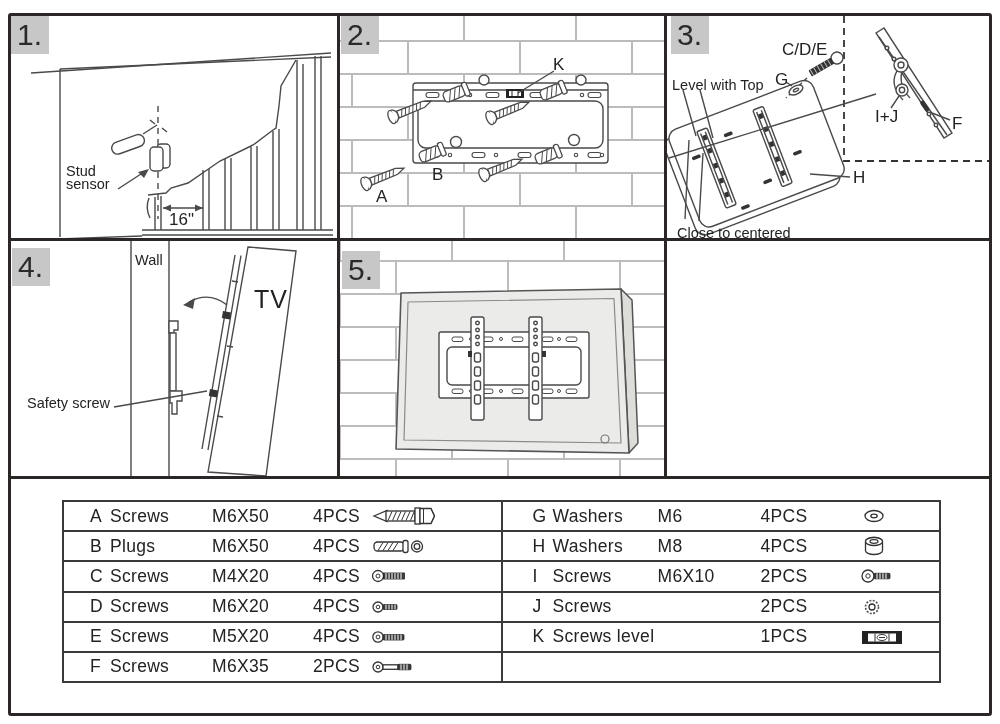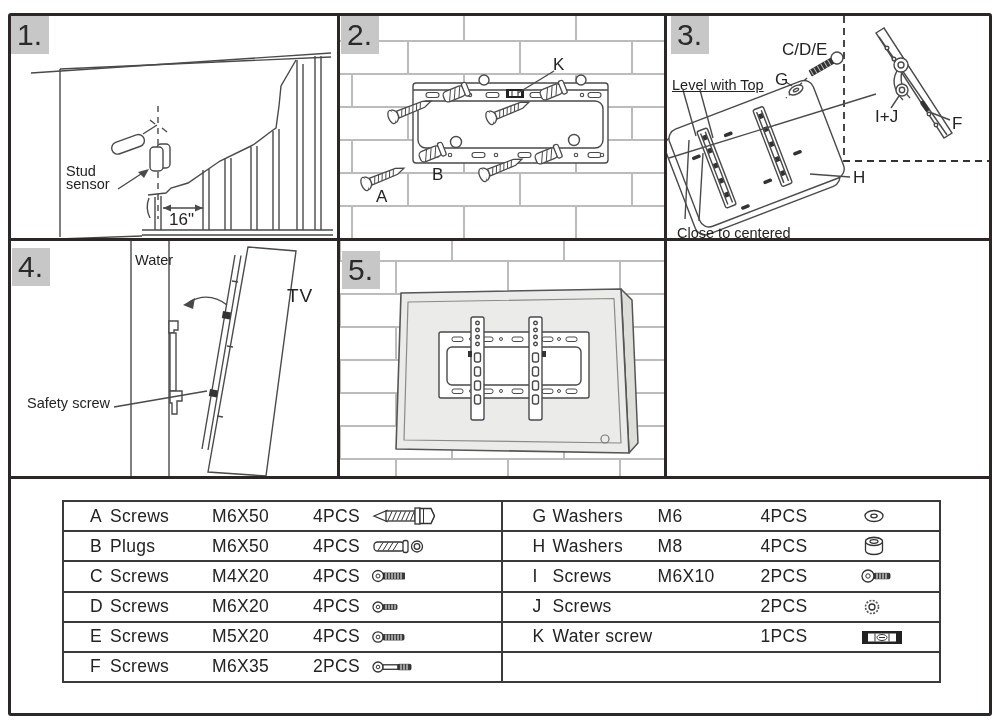--- a/index.html
+++ b/index.html
@@ -7,21 +7,21 @@
          font-family:"Liberation Sans",sans-serif;color:#232323;overflow:hidden;}
   .frame{position:absolute;left:8px;top:13px;width:984px;height:703px;
          border:3px solid #2b2727;border-radius:3px;box-sizing:border-box;}
   .hdiv,.vdiv{position:absolute;background:#2b2727;}
   .panel{position:absolute;overflow:hidden;background:#fff;}
   .panel svg{position:absolute;left:0;top:0;}
   .badge{position:absolute;width:38px;height:38px;background:#c7c7c7;color:#2a2a2a;
          font-size:30px;line-height:38px;padding-left:6px;box-sizing:border-box;z-index:5;}
   .lbl{position:absolute;font-size:14.5px;line-height:1.08;color:#232323;white-space:nowrap;z-index:4;}
   .lbl.big{font-size:17px;}
-  .lbl.tv{font-size:19px;letter-spacing:1px;margin-left:33px;}
+  .lbl.tv{font-size:25px;letter-spacing:1px;}
   
   .parts-area{position:absolute;left:11px;top:479px;width:978px;height:234px;background:#fff;}
   .parts-table{position:absolute;left:51px;top:21px;width:879px;height:183px;
                display:flex;border:2px solid #3a3a3a;box-sizing:border-box;background:#fff;}
   .t-col{flex:1;display:flex;flex-direction:column;}
   .t-right{border-left:2px solid #3a3a3a;}
   .t-row{flex:1;display:flex;align-items:center;border-bottom:2px solid #3a3a3a;
          font-size:17.5px;letter-spacing:.3px;}
   .t-col .t-row:last-child{border-bottom:none;}
   .t-left .t-row{padding-left:26px;}
@@ -212,21 +212,21 @@
         <circle class="wf" cx="234" cy="49" r="7"></circle>
         <circle class="wf" cx="234" cy="49" r="3"></circle>
         <circle class="wf" cx="235" cy="74" r="6"></circle>
         <circle class="wf" cx="235" cy="74" r="2.7"></circle>
         <rect class="dk" x="252" y="88" width="12" height="4.5" rx="2" transform="rotate(55 258 90)"></rect>
       </g>
       <path class="ln" d="M224,92 L232,80"></path>
       <path class="ln" d="M283,104 L265,97"></path>
     </svg>
     <div class="badge" style="left:4px;top:0;">3.</div>
-    <span class="lbl" style="left:5px;top:62px;text-decoration:underline;">Level with Top</span>
+    <span class="lbl" style="left:5px;top:62px;">Level with Top</span>
     <span class="lbl big" style="left:115px;top:25px;">C/D/E</span>
     <span class="lbl big" style="left:108px;top:55px;">G</span>
     <span class="lbl big" style="left:186px;top:153px;">H</span>
     <span class="lbl big" style="left:208px;top:92px;">I+J</span>
     <span class="lbl big" style="left:285px;top:99px;">F</span>
     <span class="lbl" style="left:10px;top:210px;">Close to centered</span>
   </div>
 
   <div class="panel" style="left:11px;top:241px;width:326px;height:235px;">
     <svg width="326" height="235" viewBox="0 0 326 235">
@@ -241,21 +241,21 @@
         <path class="ln" d="M224,14 L191,208 M230,14.5 L197,209"></path>
         <path class="dk" d="M212,70 l8,1.5 l-1.2,7 l-8,-1.5 Z"></path>
         <path class="dk" d="M199,148 l8,1.5 l-1.2,7 l-8,-1.5 Z"></path>
         <path class="ln" stroke-width="1" d="M221,40 l6,1 M216,105 l6,1 M206,175 l6,1"></path>
       </g>
       <path class="ln" d="M216,64 Q198,50 178,61"></path>
       <polygon fill="#4a4a4a" points="172,64 184,57 182,68"></polygon>
       <path class="ln" d="M103,166 L196,150"></path>
     </svg>
     <div class="badge" style="left:1px;top:7px;">4.</div>
-    <span class="lbl" style="left:124px;top:12px;">Water</span>
+    <span class="lbl" style="left:124px;top:12px;">Wall</span>
     <span class="lbl tv" style="left:243px;top:45px;">TV</span>
     <span class="lbl" style="left:16px;top:155px;text-align:right;">Safety screw</span>
   </div>
 
   <div class="panel" style="left:340px;top:241px;width:324px;height:235px;">
     <svg width="324" height="235" viewBox="0 0 324 235">
       <defs>
         <pattern id="bk5" width="112" height="66" patternUnits="userSpaceOnUse" patternTransform="translate(-30,-14)">
           <rect width="112" height="66" fill="#fff"></rect>
           <path d="M0,1 H112 M0,34 H112" stroke="#bcbcbc" stroke-width="2"></path>
@@ -474,21 +474,21 @@
           <span class="c-icon">
             <svg width="40" height="24" viewBox="0 0 40 24">
               <circle cx="12" cy="12" r="6.5" fill="#fff" stroke="#555" stroke-width="1.6" stroke-dasharray="2 1.4"></circle>
               <circle class="w" cx="12" cy="12" r="3"></circle>
             </svg>
           </span>
         </div>
 
         <div class="t-row">
           <span class="c-letter">K</span>
-          <span class="c-name">Water screw</span>
+          <span class="c-name">Screws level</span>
           <span class="c-size"></span>
           <span class="c-qty">1PCS</span>
           <span class="c-icon">
             <svg width="50" height="24" viewBox="0 0 50 24">
               <rect x="2" y="6" width="40" height="13" fill="#222"></rect>
               <rect x="8" y="8.5" width="28" height="8" fill="#fff"></rect>
               <path class="s" d="M15 8.5 v8 M29 8.5 v8"></path>
               <ellipse class="s" cx="22" cy="12.5" rx="5" ry="3"></ellipse>
               <path class="s" d="M19 12.5 h6"></path>
             </svg>

